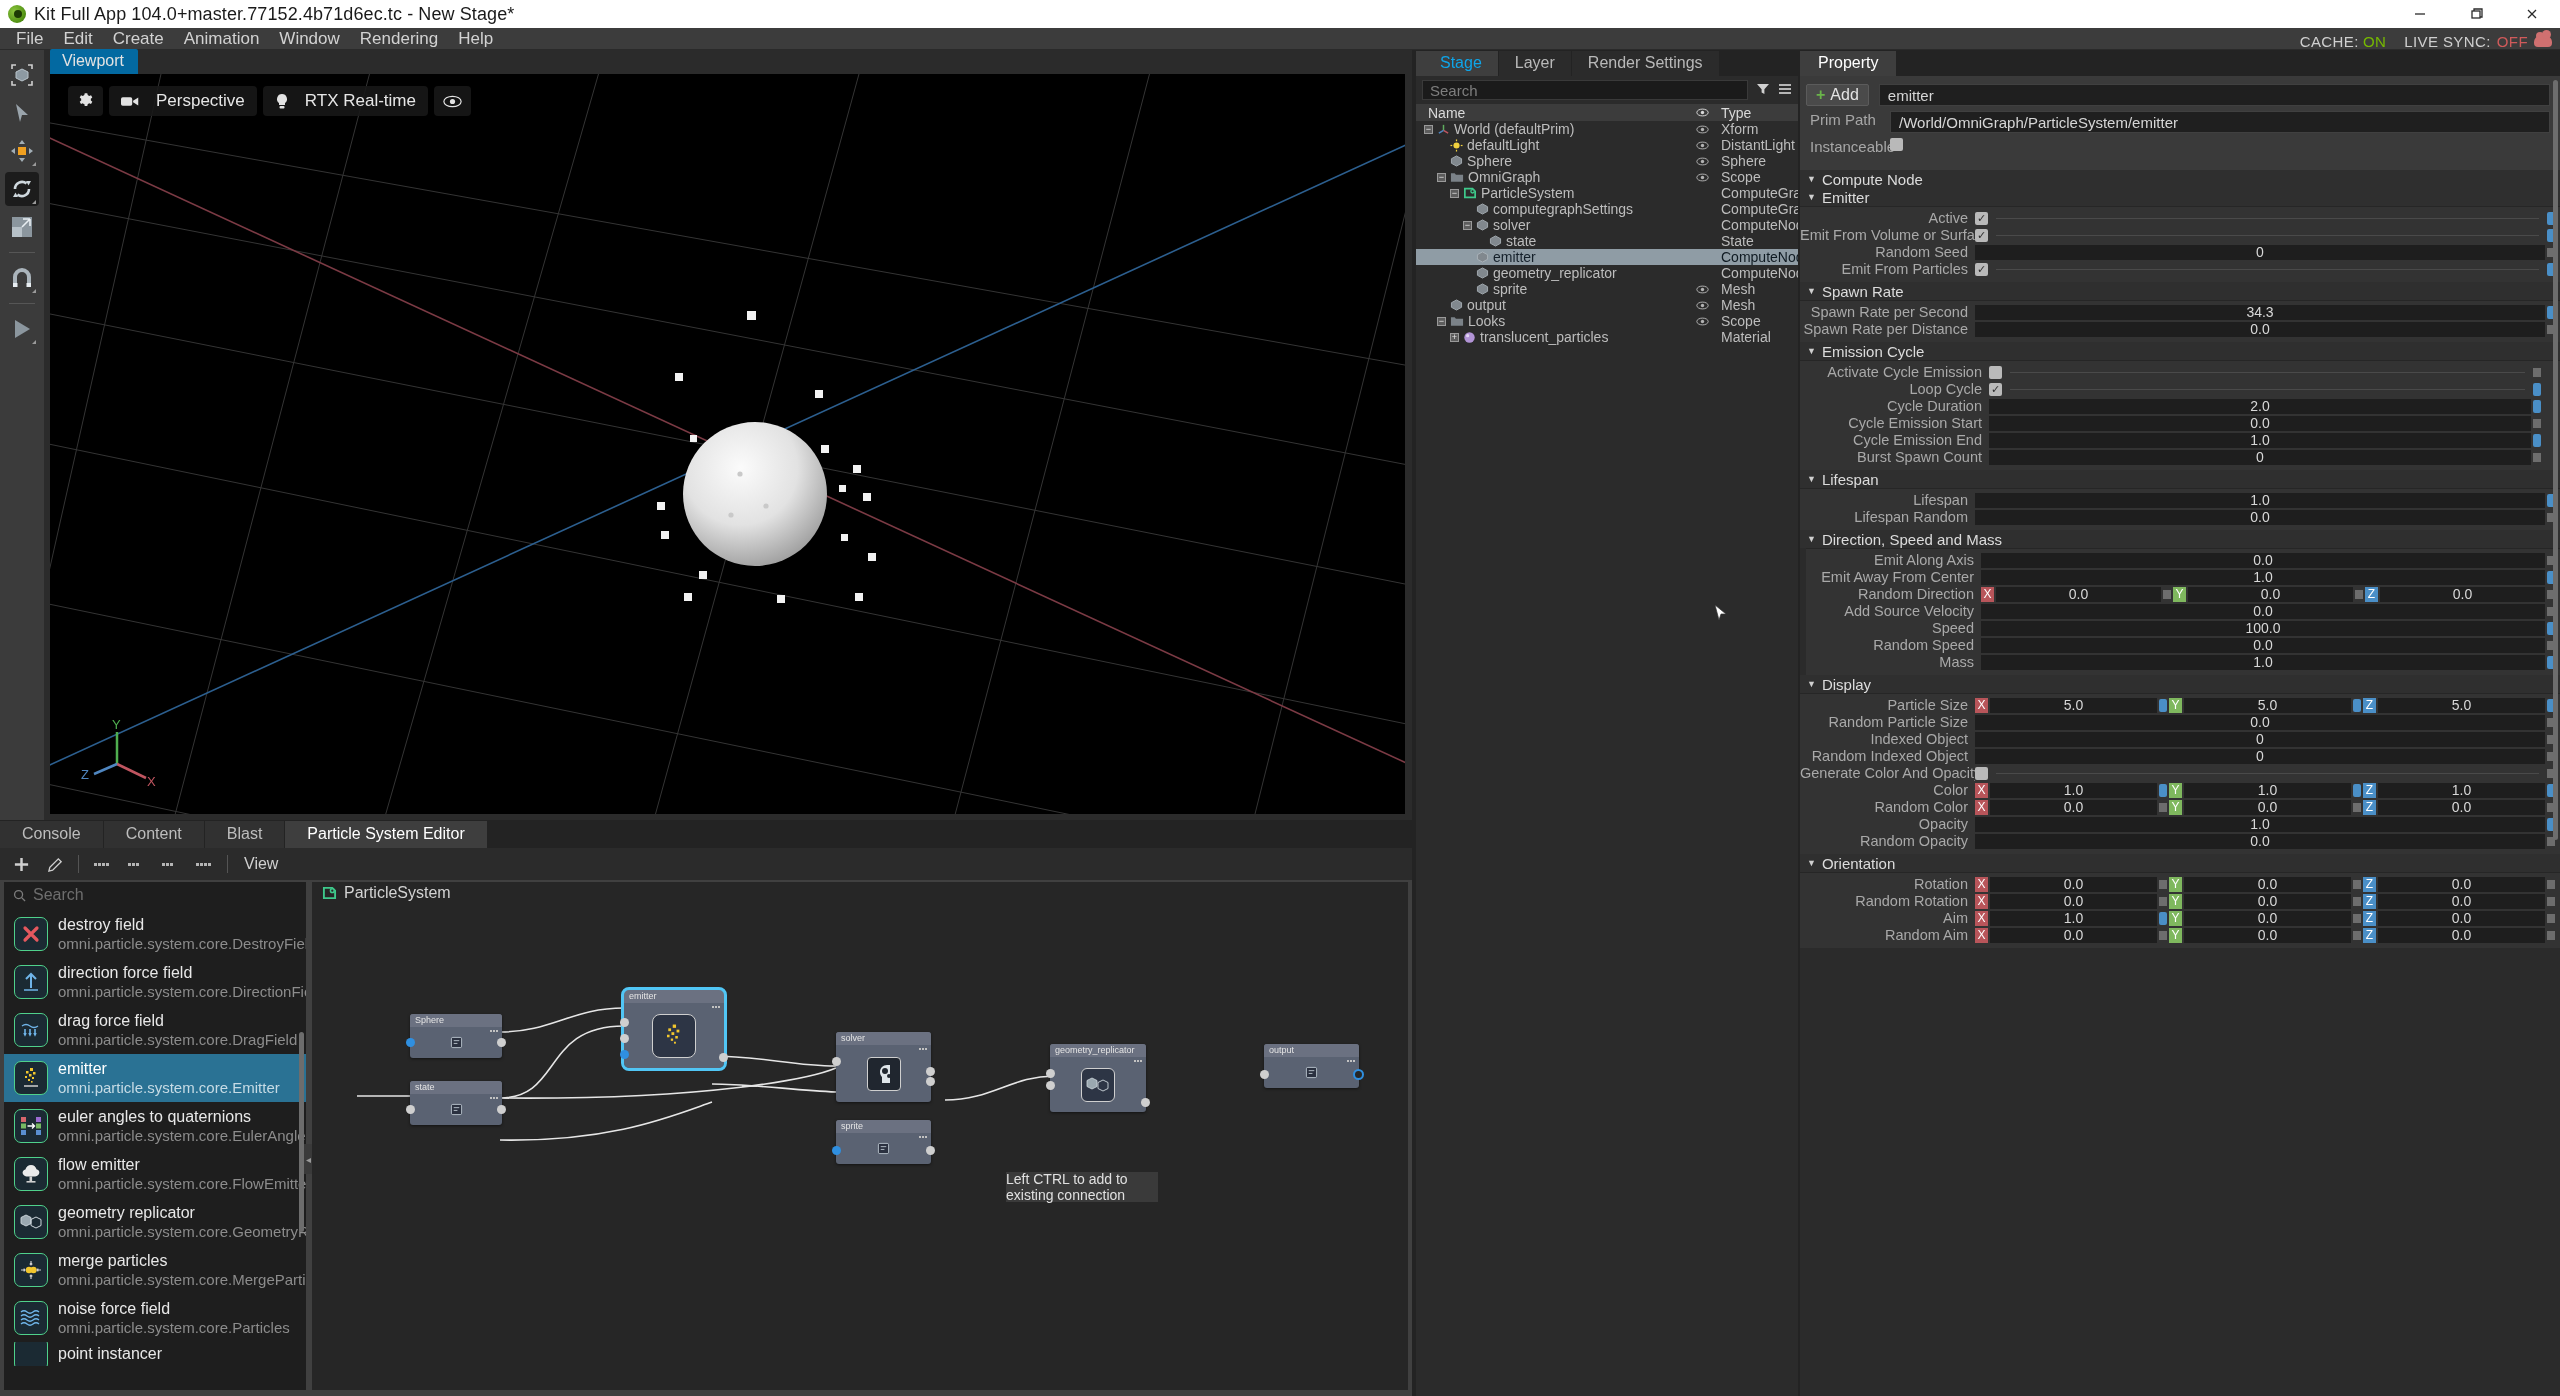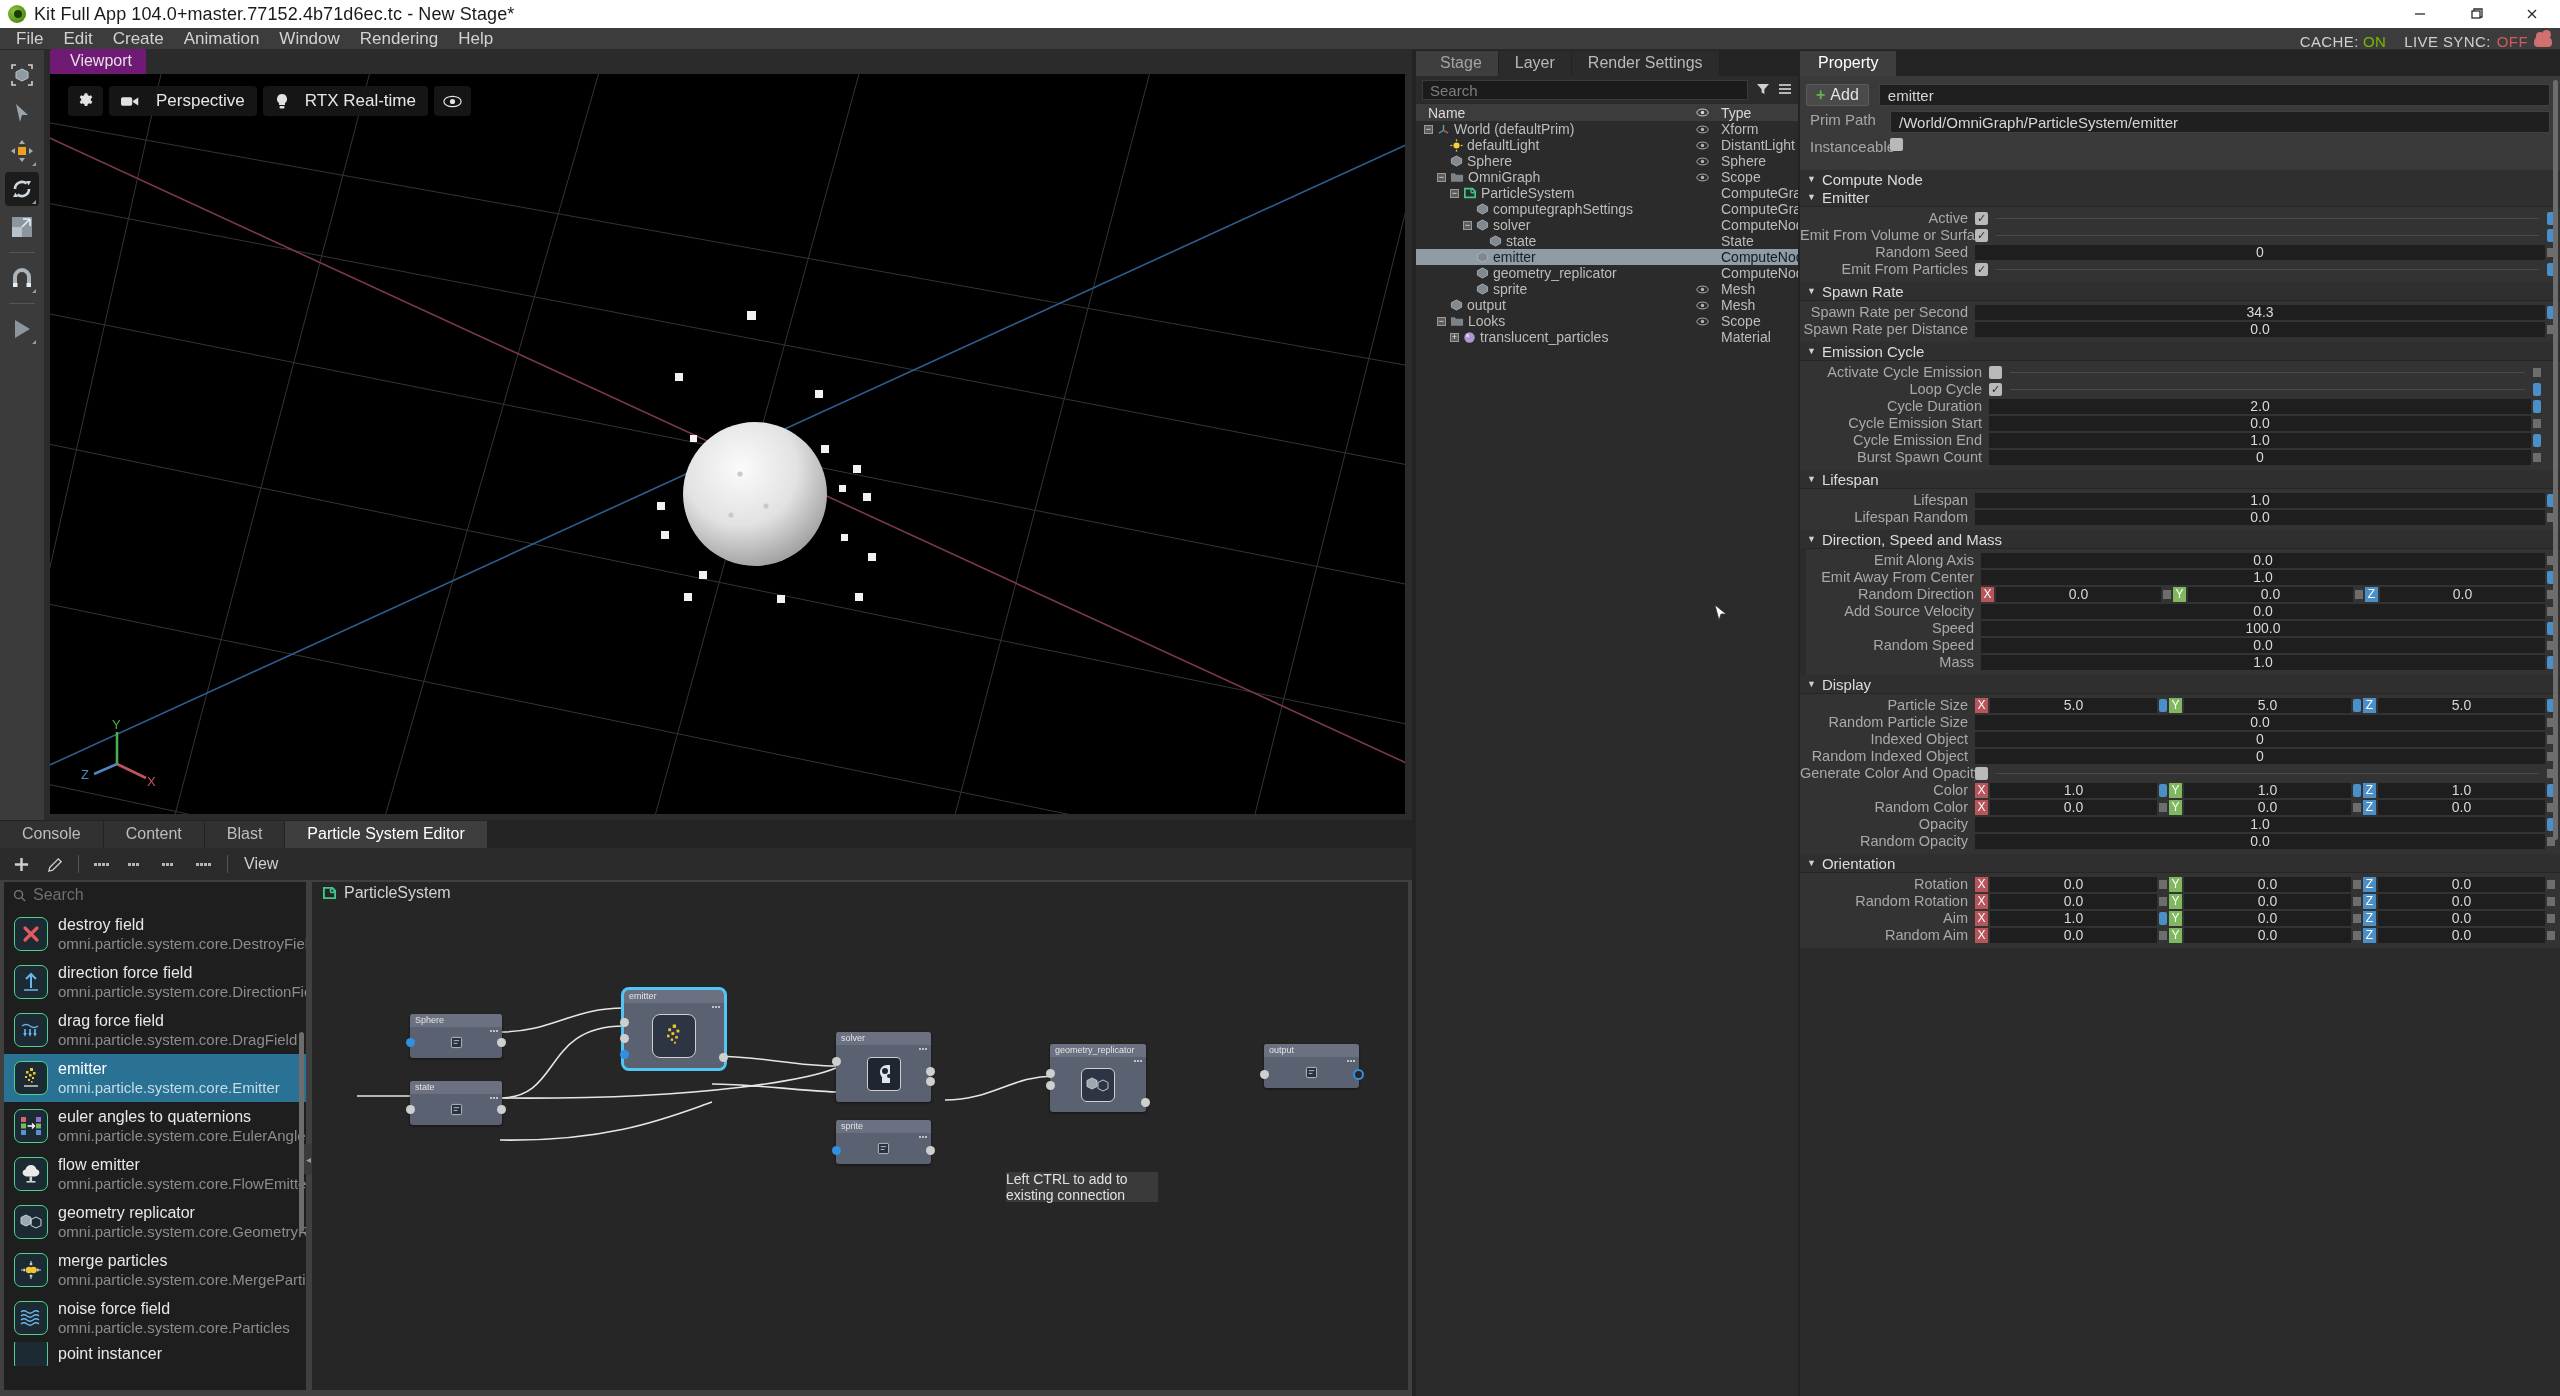--- a/index.html
+++ b/index.html
@@ -42,21 +42,21 @@
      background:#3b3b3b; display:flex; flex-direction:column; align-items:center; padding-top:8px; gap:4px; }
   .tool-btn{ width:34px; height:34px; border-radius:4px; display:flex; align-items:center; justify-content:center; position:relative; }
   .tool-btn.active{ background:#1c1c1c; }
   .tool-sep{ width:26px; height:1px; background:#565656; margin:4px 0; }
   .corner-dot{ position:absolute; right:3px; bottom:2px; width:0;height:0;
      border-left:4px solid transparent; border-bottom:4px solid #9a9a9a; }
 
   
   .viewport-panel{ position:absolute; left:44px; top:50px; width:1368px; height:770px; background:#2b2b2b; }
   .vp-tabrow{ height:24px; background:#2b2b2b; display:flex; align-items:flex-end; padding-left:6px; }
-  .vp-tab{ background:#701a75; color:#e2e2e2; font-size:16px; padding:3px 14px 4px 20px; border-radius:2px 2px 0 0; }
+  .vp-tab{ background:#0369a1; color:#e2e2e2; font-size:16px; padding:3px 14px 4px 12px; border-radius:2px 2px 0 0; }
   .vp-canvas{ position:absolute; left:6px; top:24px; width:1355px; height:740px; background:#000; overflow:hidden; }
   .vp-toolbar{ position:absolute; left:18px; top:12px; display:flex; gap:6px; z-index:8; }
   .vp-pill{ background:rgba(24,24,24,.88); border-radius:4px; height:30px; display:flex; align-items:center;
      padding:0 12px; gap:16px; color:#e6e6e6; font-size:17px; }
   .vp-pill.sq{ padding:0 9px; }
   .axisgizmo{ position:absolute; left:22px; bottom:18px; width:90px; height:80px; z-index:8; }
 
   
   .bottomdock{ position:absolute; left:0; top:820px; width:1412px; height:576px; background:#404040; }
   .bd-tabs{ height:28px; display:flex; align-items:flex-end; background:#232323; }
@@ -100,21 +100,21 @@
   .port{ position:absolute; width:9px; height:9px; border-radius:50%; background:#cfcfcf; }
   .port.blue{ background:#2f8fe0; }
   .port.hollow{ background:#262626; border:2px solid #2f8fe0; width:11px;height:11px; }
   .tiprect{ position:absolute; left:694px; top:268px; width:152px; height:30px; background:#3a3a3a;
      display:flex; align-items:center; justify-content:center; font-size:14px; color:#e0e0e0; }
 
   
   .stagepanel{ position:absolute; left:1416px; top:50px; width:382px; height:1346px; background:#2b2b2b; }
   .sp-tabs{ height:26px; display:flex; align-items:flex-end; background:#232323; }
   .sp-tab{ font-size:16px; padding:3px 16px 4px; color:#b9b9b9; background:#2b2b2b; border-right:1px solid #232323; }
-  .sp-tab.active{ background:#3e3e3e; color:#a3a3a3;padding-left:24px; }
+  .sp-tab.active{ background:#3e3e3e; color:#0ea5e9;padding-left:24px; }
   .sp-searchrow{ height:28px; display:flex; align-items:center; padding:0 6px; gap:8px; }
   .sp-search{ flex:1; height:20px; background:#1b1b1b; border:1px solid #3a3a3a; color:#7e7e7e;
      font-size:15px; display:flex; align-items:center; padding-left:7px; }
   .sp-hdr{ height:17px; background:#3c3c3c; display:flex; align-items:center; font-size:14px; color:#dadada; }
   .sp-hdr .c-name{ width:272px; padding-left:12px; }
   .sp-hdr .c-eye{ width:28px; display:flex; justify-content:center; }
   .sp-hdr .c-type{ flex:1; padding-left:5px; }
   .sp-row{ height:16px; display:flex; align-items:center; font-size:14px; color:#bdbdbd; }
   .sp-row.sel{ background:#8f9ca5; color:#15202a; }
   .sp-row .c-name{ width:272px; display:flex; align-items:center; gap:4px; }

